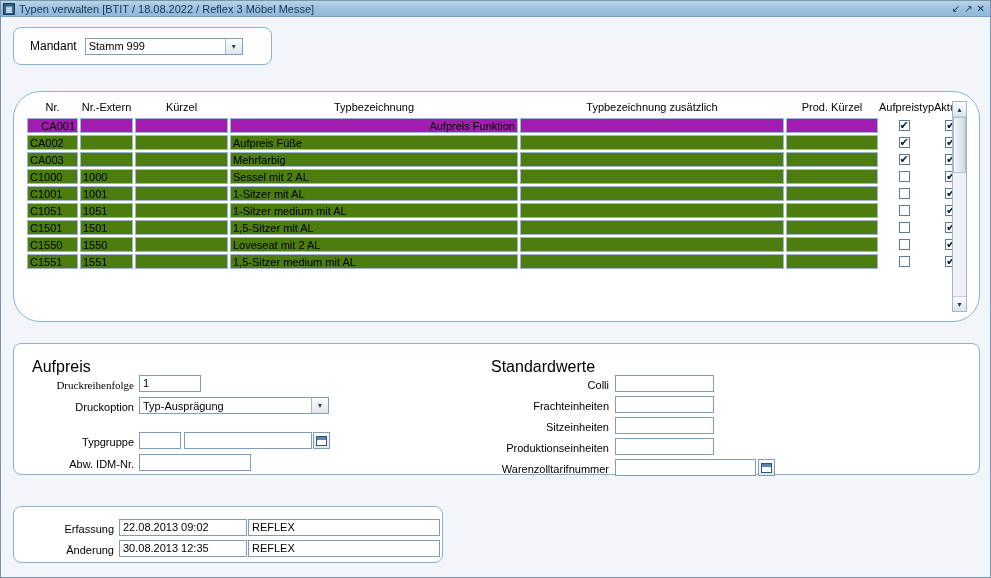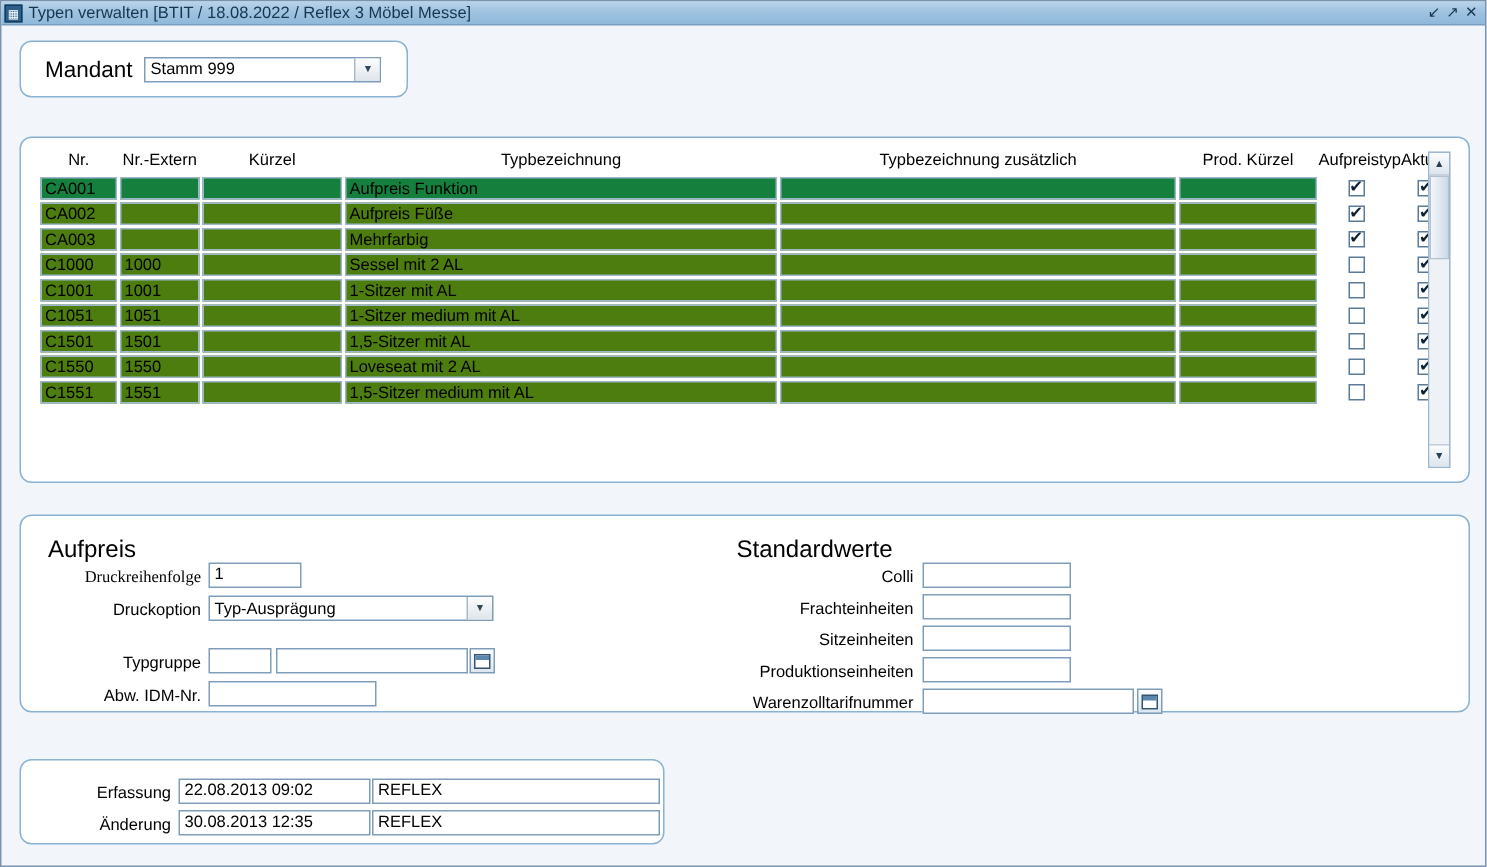--- a/index.html
+++ b/index.html
@@ -75,21 +75,21 @@
   #mandant-panel {
     left: 12px;
     top: 26px;
     width: 259px;
     height: 38px;
     display: flex;
     align-items: center;
     padding-left: 16px;
   }
   .lbl {
-    font-size: 15px;
+    font-size: 12px;
     color: #000;
     white-space: nowrap;
   }
   .combo {
     position: relative;
     height: 17px;
     border: 1px solid #7f9db9;
     background: #ffffff;
     box-sizing: border-box;
     display: flex;
@@ -115,20 +115,21 @@
     width: 158px;
     margin-left: 8px;
   }
   
   #grid-panel {
     left: 12px;
     top: 90px;
     width: 967px;
     height: 231px;
     padding: 0;
+    border-radius: 27px;
   }
   .grid-wrap {
     position: absolute;
     left: 12px;
     top: 9px;
     right: 12px;
     bottom: 9px;
   }
   table.grid {
     border-collapse: collapse;
@@ -152,21 +153,22 @@
     border: 1px solid #9bb6cd;
     background: #4d7c0f;
     font-size: 11px;
     line-height: 15px;
     padding: 0 2px;
     box-sizing: border-box;
     overflow: hidden;
     white-space: nowrap;
   }
   tr.sel .cell {
-    background: #15803d;
+    background: #a21caf;
+    text-align: right;
   }
   .chk {
     width: 11px;
     height: 11px;
     border: 1px solid #5b7b99;
     background: #ffffff;
     margin: 0 auto;
     position: relative;
     box-sizing: border-box;
   }

